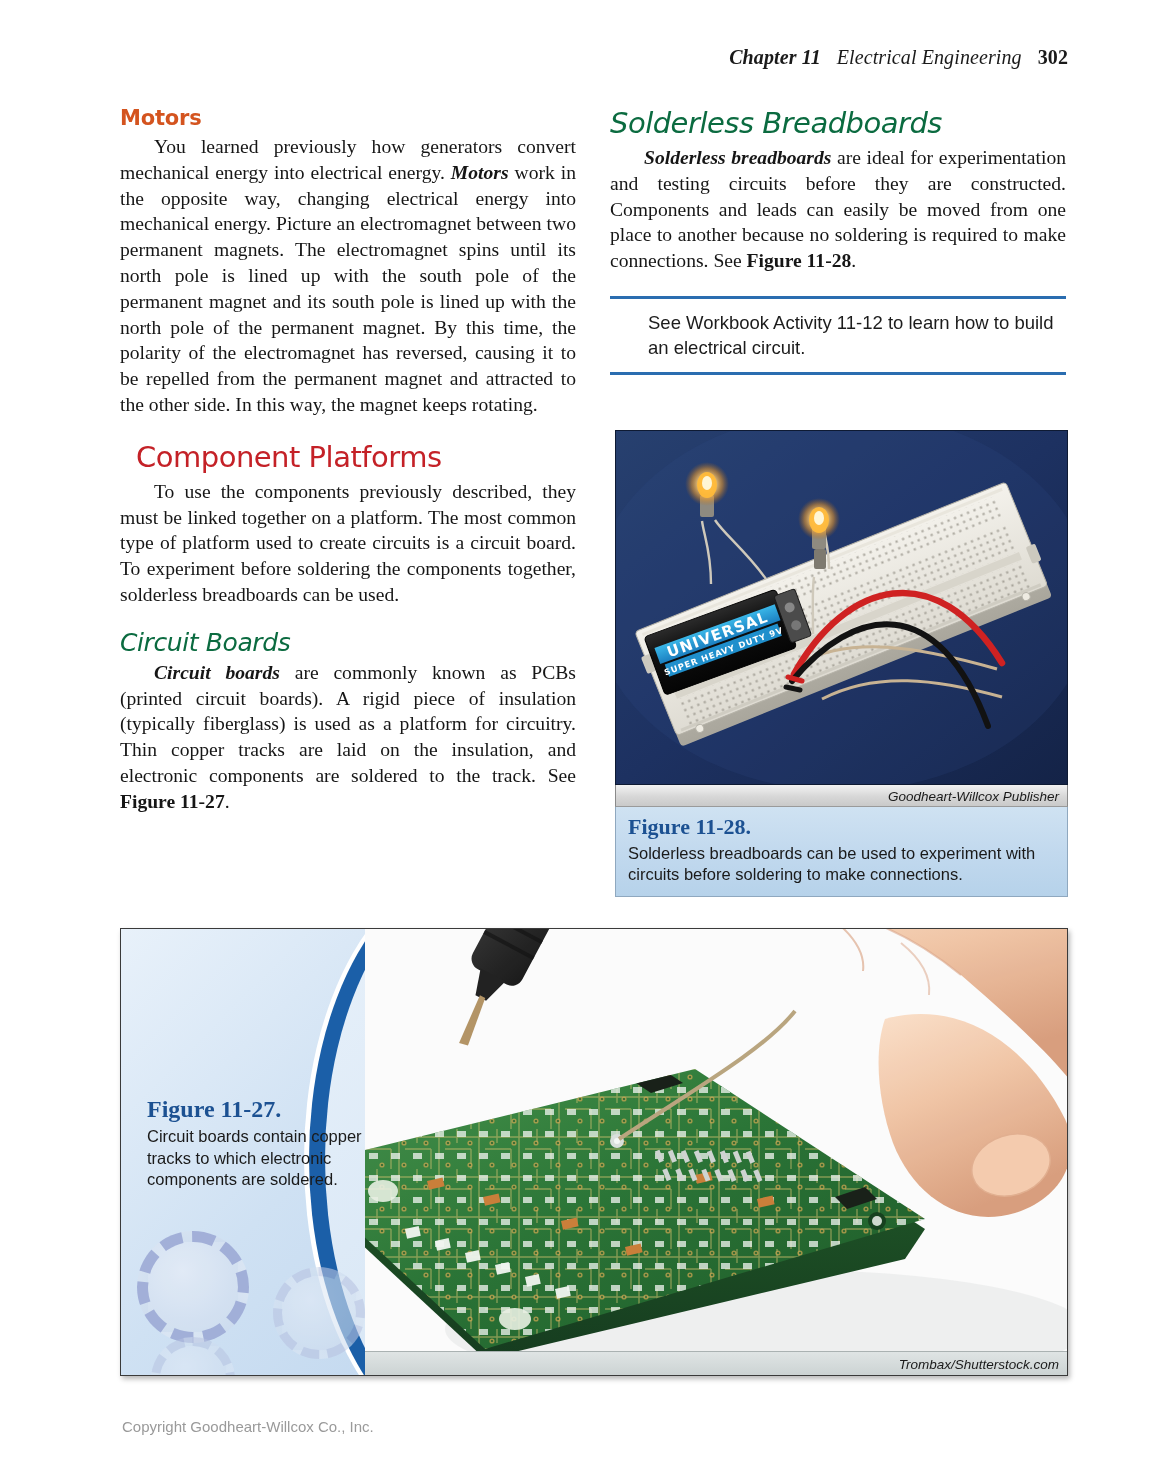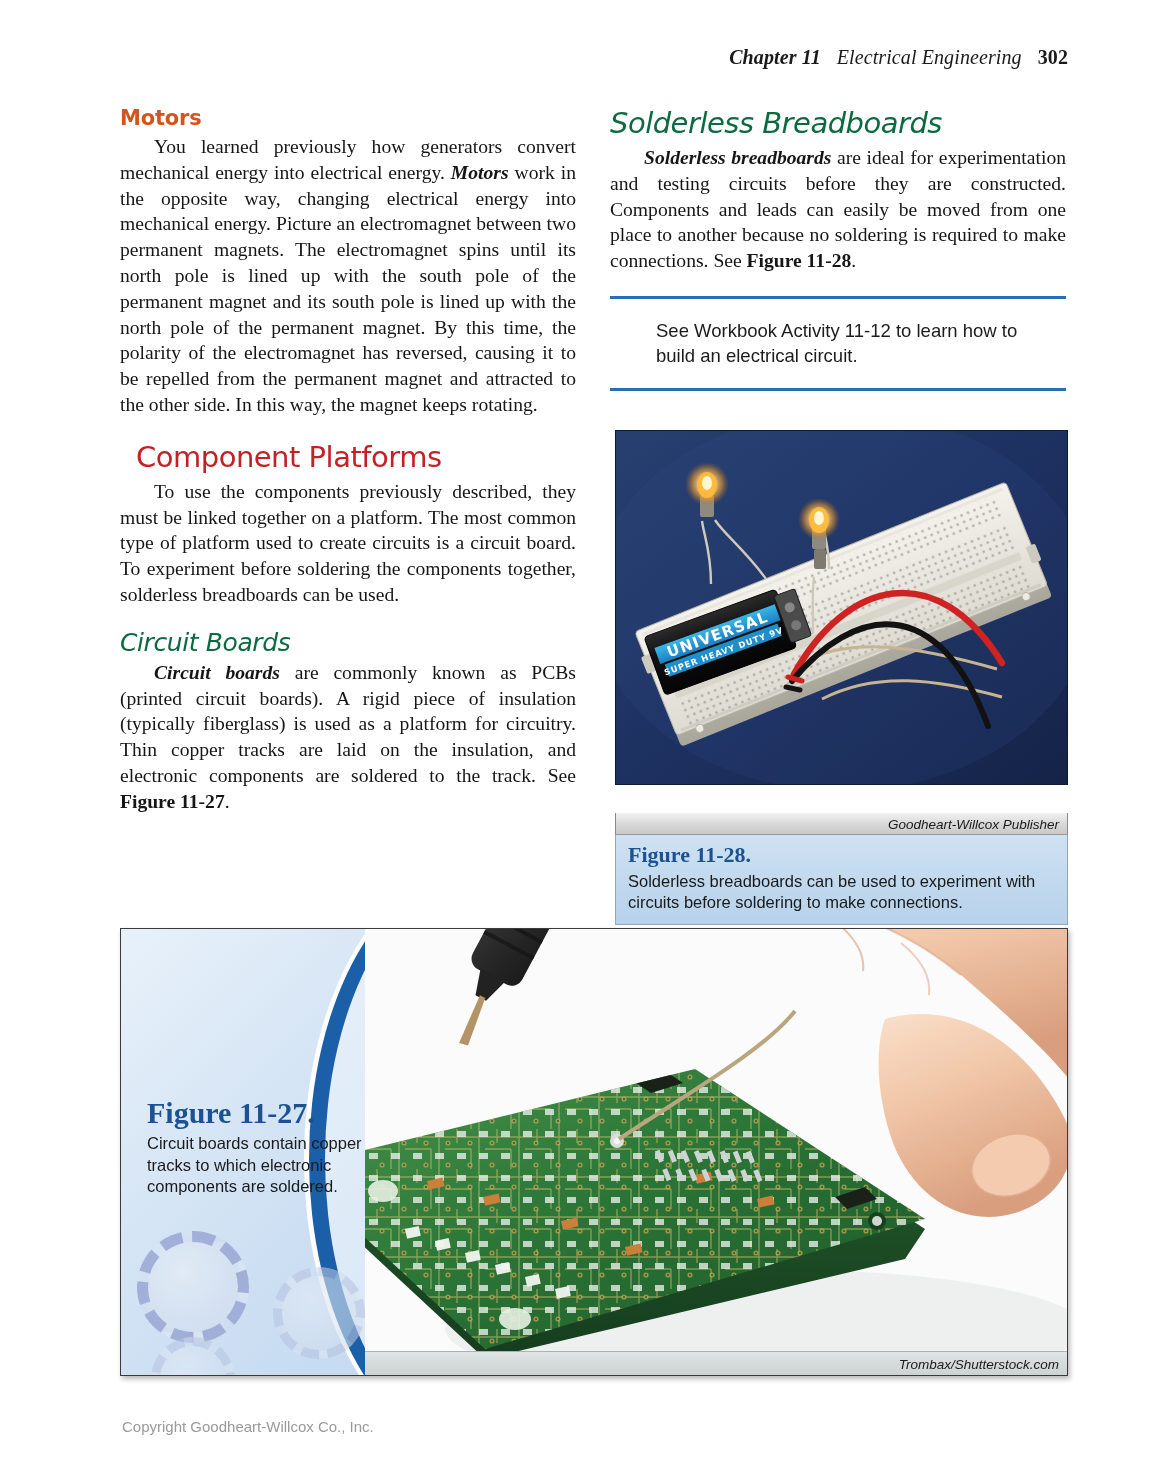--- a/index.html
+++ b/index.html
@@ -86,21 +86,21 @@
   p.body b { font-weight: bold; }
 
   
   .callout {
     margin-top: 22px;
     border-top: 3px solid #2a6db0;
     border-bottom: 3px solid #2a6db0;
     padding: 11px 0 12px 38px;
   }
   .callout p {
-    margin: 8px;
+    margin: 0;
     font-family: "Liberation Sans", sans-serif;
     font-size: 18.5px;
     line-height: 25px;
     color: #1c1c1c;
   }
 
   
   .fig28 {
     position: absolute;
     left: 615px;
@@ -116,21 +116,20 @@
     border: 1px solid #0e1a33;
   }
   .credit-bar {
     height: 22px;
     background: linear-gradient(180deg,#f2f2f2 0%,#d7d7d7 55%,#c9c9c9 100%);
     border-left: 1px solid #8a8a8a;
     border-right: 1px solid #8a8a8a;
     border-bottom: 1px solid #9a9a9a;
     text-align: right;
     padding: 2px 8px 0 0;
-    margin-top: 28px;
   }
   .credit-bar span {
     font-family: "Liberation Sans", sans-serif;
     font-style: italic;
     font-size: 13.5px;
     color: #1a1a1a;
   }
   .cap-body {
     background: linear-gradient(180deg,#cfe2f2 0%,#c2d9ee 50%,#b6d2ea 100%);
     border: 1px solid #8fa8bf;
@@ -185,21 +184,21 @@
     width: 330px; height: 580px;
     border-radius: 50% / 50%;
     background: linear-gradient(135deg,#e8f1fa 0%,#cfe1f3 100%);
   }
   .cap27 {
     position: absolute;
     left: 26px; top: 167px;
     width: 215px;
     z-index: 5;
   }
-  .cap27 .cap-title { font-size: 30px; }
+  .cap27 .cap-title { font-size: 24px; }
   .cap27 .cap-text { line-height: 21.5px; font-size: 16.5px; }
 
   .gear {
     position: absolute;
     border-radius: 50%;
     border: 2px dashed #8f9fd0;
     background: radial-gradient(circle at 38% 32%, #e4ecf7 0%, #d3e0f0 70%, #cbdaee 100%);
     z-index: 2;
   }
   .gear.g1 { left: 16px; top: 302px; width: 112px; height: 112px;

